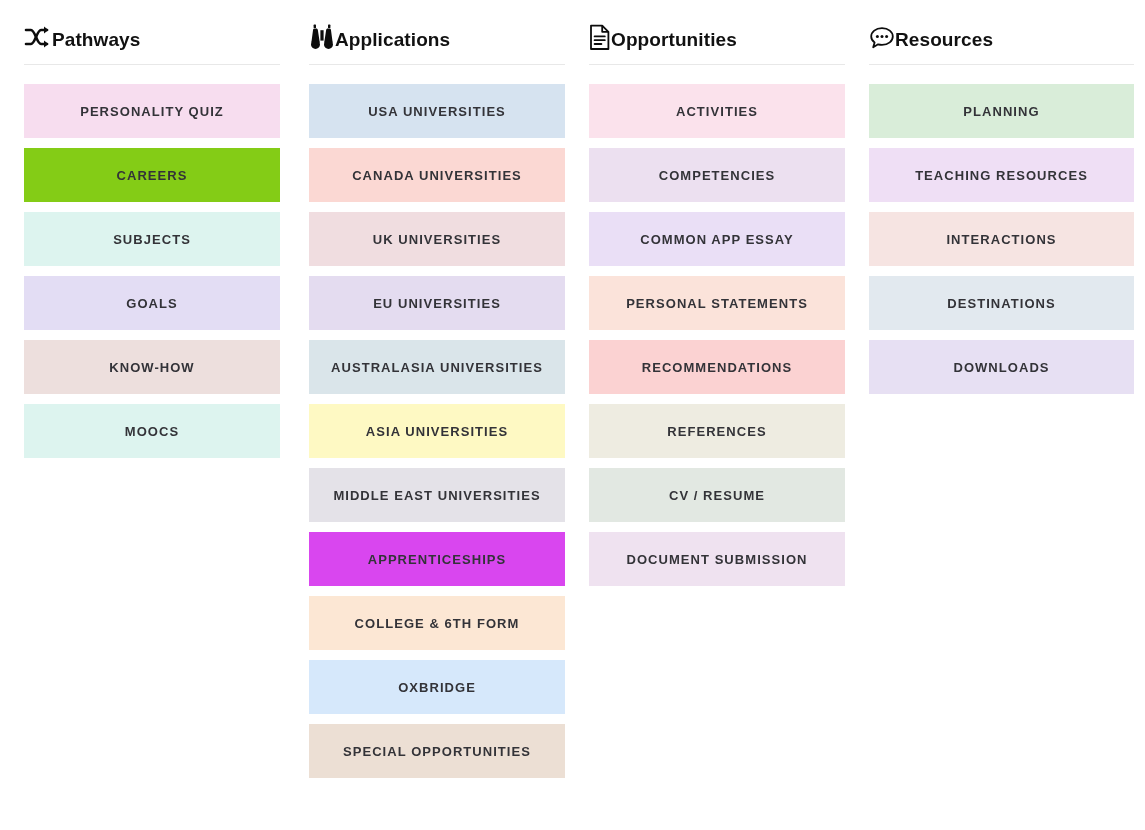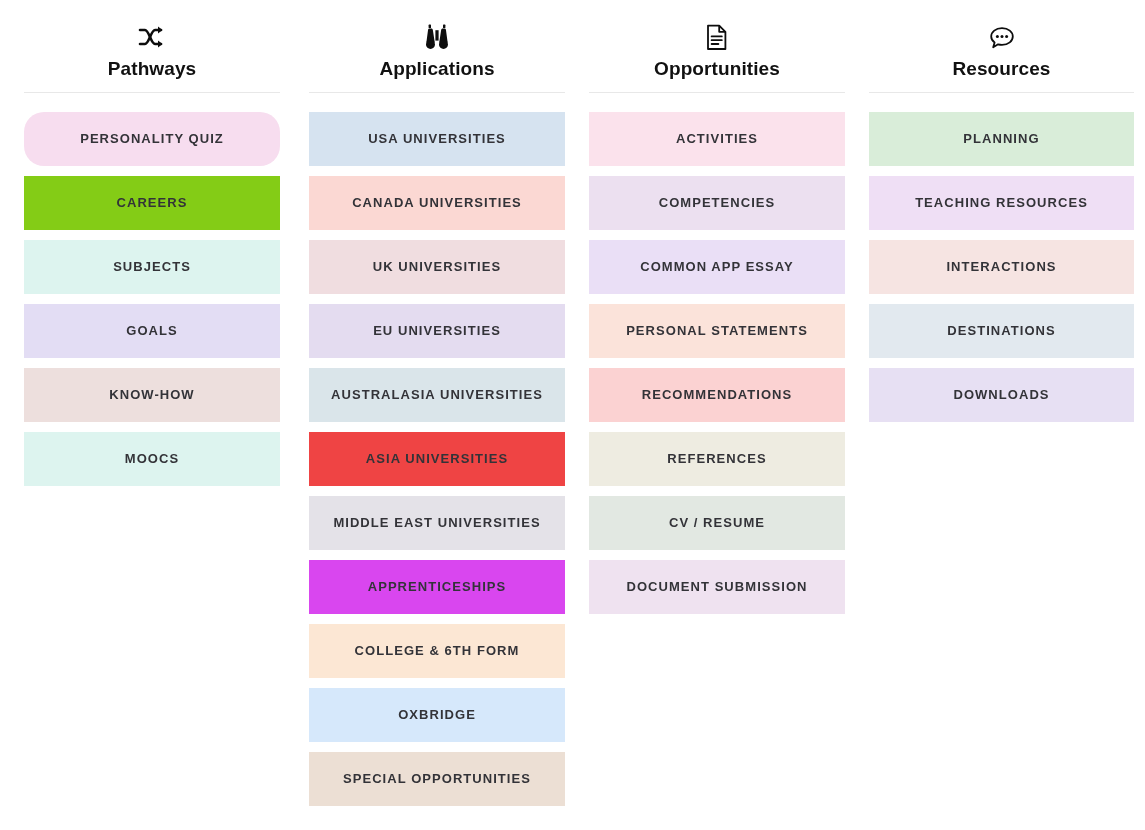--- a/index.html
+++ b/index.html
@@ -27,21 +27,20 @@
     align-items: stretch;
   }
 
   .col-1 { width: 285px; padding-left: 24px; padding-right: 5px; }
   .col-2 { width: 285px; padding-left: 24px; padding-right: 5px; }
   .col-3 { width: 285px; padding-left: 19px; padding-right: 10px; }
   .col-4 { width: 290px; padding-left: 14px; padding-right: 11px; }
 
   .col-head {
     display: flex;
-    flex-direction: column;
     align-items: center;
     padding-bottom: 12px;
     border-bottom: 1px solid #e8e8e8;
     margin-bottom: 19px;
   }
 
   .col-icon {
     height: 30px;
     display: flex;
     align-items: center;
@@ -89,21 +88,21 @@
         <svg width="28" height="26" viewBox="0 0 28 26" fill="none" stroke="#0d0d0d" stroke-width="2.6" stroke-linecap="round" stroke-linejoin="round">
           <path d="M2 6 H7 C11 6 13 20 17 20 H23"></path>
           <path d="M2 20 H7 C11 20 13 6 17 6 H23"></path>
           <path d="M20 2.5 L24.5 6 L20 9.5" fill="#0d0d0d" stroke="none"></path>
           <path d="M20 16.5 L24.5 20 L20 23.5" fill="#0d0d0d" stroke="none"></path>
         </svg>
       </span>
       <span class="col-title">Pathways</span>
     </div>
     <div class="tiles">
-      <div class="tile" style="background-color: rgb(247, 221, 239); border-radius: 20px;">Personality Quiz</div>
+      <div class="tile" style="background-color: rgb(247, 221, 239);">Personality Quiz</div>
       <div class="tile" style="background-color: #84cc16;">Careers</div>
       <div class="tile" style="background-color: rgb(221, 244, 239);">Subjects</div>
       <div class="tile" style="background-color: rgb(227, 221, 244);">Goals</div>
       <div class="tile" style="background-color: rgb(237, 223, 221);">Know-How</div>
       <div class="tile" style="background-color: rgb(221, 244, 239);">MOOCs</div>
     </div>
   </div>
 
   <div class="column col-2">
     <div class="col-head">
@@ -119,21 +118,21 @@
         </svg>
       </span>
       <span class="col-title">Applications</span>
     </div>
     <div class="tiles">
       <div class="tile" style="background-color: rgb(214, 227, 240);">USA Universities</div>
       <div class="tile" style="background-color: rgb(251, 216, 211);">Canada Universities</div>
       <div class="tile" style="background-color: rgb(240, 221, 224);">UK Universities</div>
       <div class="tile" style="background-color: rgb(228, 220, 240);">EU Universities</div>
       <div class="tile" style="background-color: rgb(218, 229, 234);">Australasia Universities</div>
-      <div class="tile" style="background-color: #ef4444;">Asia Universities</div>
+      <div class="tile" style="background-color: #fef9c3;">Asia Universities</div>
       <div class="tile" style="background-color: rgb(228, 226, 232);">Middle East Universities</div>
       <div class="tile" style="background-color: #d946ef;">Apprenticeships</div>
       <div class="tile" style="background-color: rgb(252, 231, 212); text-align: right;">College &amp; 6th Form</div>
       <div class="tile" style="background-color: rgb(214, 232, 251);">Oxbridge</div>
       <div class="tile" style="background-color: rgb(236, 223, 212);">Special Opportunities</div>
     </div>
   </div>
 
   <div class="column col-3">
     <div class="col-head">

